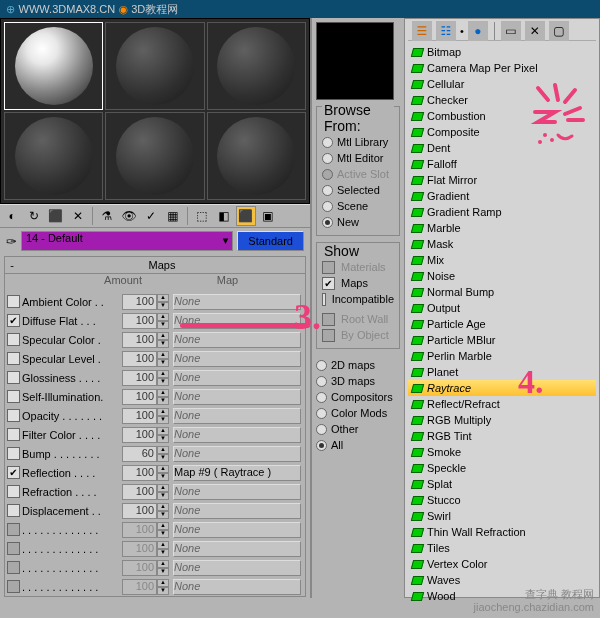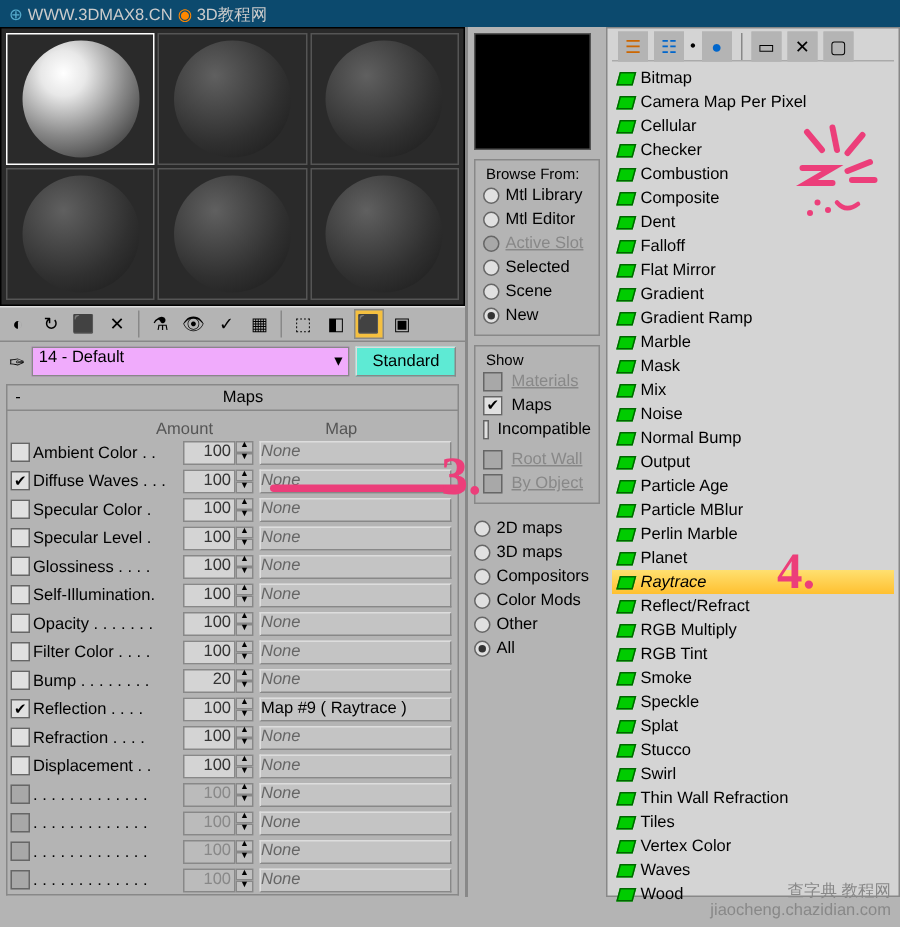--- a/index.html
+++ b/index.html
@@ -19,50 +19,50 @@
 .sphere { width: 78px; height: 78px; border-radius: 50%; background: radial-gradient(circle at 35% 30%, #606060, #303030 60%, #181818); }
 .sphere.lit { background: radial-gradient(circle at 35% 28%, #fff, #e8e8e8 20%, #888 55%, #1a1a1a); }
 
 .toolbar { height: 24px; background: #b4b4b4; border-top: 1px solid #ddd; border-bottom: 1px solid #888; display: flex; align-items: center; padding: 0 2px; gap: 2px; }
 .tb-btn { width: 20px; height: 20px; background: #b4b4b4; border: 1px solid #b4b4b4; display: inline-flex; align-items: center; justify-content: center; font-size: 12px; cursor: pointer; }
 .tb-btn.on { background: #f5c040; border: 1px solid #888; }
 .divider { width: 1px; height: 18px; background: #888; margin: 0 2px; }
 
 .picker-row { display: flex; align-items: center; padding: 3px 6px; gap: 4px; }
 .dropper { font-size: 13px; }
-.select { flex: 1; height: 20px; background: #f0abfc; border: 1px solid #888; padding: 0 4px; position: relative; }
+.select { flex: 1; height: 20px; background: #a21caf; border: 1px solid #888; padding: 0 4px; position: relative; }
 .select::after { content: "▾"; position: absolute; right: 4px; top: 2px; }
-.btn { height: 20px; padding: 0 10px; background: #5eead4; border: 1px solid #888; border-top-color: #ddd; border-left-color: #ddd; cursor: pointer; }
+.btn { height: 20px; padding: 0 10px; background: #1d4ed8; border: 1px solid #888; border-top-color: #ddd; border-left-color: #ddd; cursor: pointer; }
 
 .rollup { margin: 2px 4px; }
 .rollup-head { background: #b4b4b4; border: 1px solid #888; height: 18px; display: flex; align-items: center; position: relative; }
 .rollup-head .minus { width: 14px; text-align: center; }
 .rollup-head .title { flex: 1; text-align: center; }
 .map-table { border: 1px solid #888; border-top: none; }
-.hdr-row { display: flex; height: 18px; align-items: flex-end; }
+.hdr-row { display: flex; height: 18px; align-items: flex-start; }
 .hdr-amount { width: 145px; text-align: right; padding-right: 8px; color: #555; }
 .hdr-map { flex: 1; text-align: center; color: #555; }
 .map-row { display: flex; align-items: center; height: 19px; padding-left: 2px; }
 .cb { width: 13px; height: 13px; border: 1px solid #666; background: #e0e0e0; display: inline-flex; align-items: center; justify-content: center; font-size: 10px; margin-right: 2px; }
 .cb.dis { background: #a8a8a8; }
 .lbl { width: 100px; }
 .sp { width: 35px; height: 16px; background: #d4d4d4; border: 1px solid #888; text-align: right; padding-right: 2px; color: #333; }
 .sp.dis { color: #888; background: #bbb; }
 .sparrows { width: 12px; height: 16px; display: flex; flex-direction: column; }
 .sa { height: 8px; background: #c0c0c0; border: 1px solid #888; font-size: 6px; text-align: center; line-height: 5px; }
 .map-btn { flex: 1; height: 16px; margin: 0 4px; background: #c4c4c4; border: 1px solid #888; border-top-color: #ddd; border-left-color: #ddd; text-align: left; color: #666; font-style: italic; cursor: pointer; }
 .map-btn.val { font-style: normal; color: #000; }
 
 .black-box { width: 78px; height: 78px; background: #000; border: 1px solid #555; margin-bottom: 6px; }
 .fieldset { border: 1px solid #888; padding: 3px 5px 5px; margin-bottom: 6px; }
-.fieldset .legend { font-size: 10px; margin-top: -8px; background: #b4b4b4; display: inline-block; padding: 0 2px; }
+.fieldset .legend { font-size: 14px; margin-top: -8px; background: #b4b4b4; display: inline-block; padding: 0 2px; }
 .radio-row, .check-row { display: flex; align-items: center; height: 16px; gap: 4px; }
 .radio { width: 11px; height: 11px; border-radius: 50%; border: 1px solid #666; background: #e0e0e0; display: inline-flex; align-items: center; justify-content: center; }
 .radio.on::after { content: ""; width: 5px; height: 5px; background: #333; border-radius: 50%; }
-.radio-row.dis, .check-row.dis { color: #888; text-decoration: underline; }
+.radio-row.dis, .check-row.dis { color: #888; }
 .radio-row.dis .radio { background: #a8a8a8; }
 
 .list-toolbar { height: 20px; display: flex; align-items: center; gap: 4px; padding: 0 4px; border-bottom: 1px solid #aaa; margin-bottom: 3px; }
 .list-item { display: flex; align-items: center; height: 16px; gap: 4px; padding-left: 4px; cursor: pointer; }
 .list-item.sel { background: linear-gradient(#ffe070, #ffc030); font-style: italic; }
 .li-icon { width: 11px; height: 9px; background: #0c0; border: 1px solid #060; transform: skewX(-15deg); }
 
 .annot { position: absolute; pointer-events: none; }
 .arrow3 { left: 180px; top: 323px; width: 130px; height: 5px; background: #ec3e7a; border-radius: 3px; }
 .num3 { left: 294px; top: 296px; color: #ec3e7a; font-size: 36px; font-weight: bold; font-family: 'Comic Sans MS', cursive; }
@@ -142,21 +142,21 @@
               <span class="lbl">Ambient Color . .</span>
               <span class="sp ">100</span>
               <span class="sparrows">
                 <span class="sa">▲</span>
                 <span class="sa">▼</span>
               </span>
               <span class="map-btn ">None</span>
             </div>
             <div class="map-row">
               <span class="cb ">✔</span>
-              <span class="lbl">Diffuse Waves . . .</span>
+              <span class="lbl">Diffuse Flat . . .</span>
               <span class="sp ">100</span>
               <span class="sparrows">
                 <span class="sa">▲</span>
                 <span class="sa">▼</span>
               </span>
               <span class="map-btn ">None</span>
             </div>
             <div class="map-row">
               <span class="cb "></span>
               <span class="lbl">Specular Color .</span>
@@ -213,21 +213,21 @@
               <span class="sp ">100</span>
               <span class="sparrows">
                 <span class="sa">▲</span>
                 <span class="sa">▼</span>
               </span>
               <span class="map-btn ">None</span>
             </div>
             <div class="map-row">
               <span class="cb "></span>
               <span class="lbl">Bump . . . . . . . .</span>
-              <span class="sp ">20</span>
+              <span class="sp ">60</span>
               <span class="sparrows">
                 <span class="sa">▲</span>
                 <span class="sa">▼</span>
               </span>
               <span class="map-btn ">None</span>
             </div>
             <div class="map-row">
               <span class="cb ">✔</span>
               <span class="lbl">Reflection . . . .</span>
               <span class="sp ">100</span>

